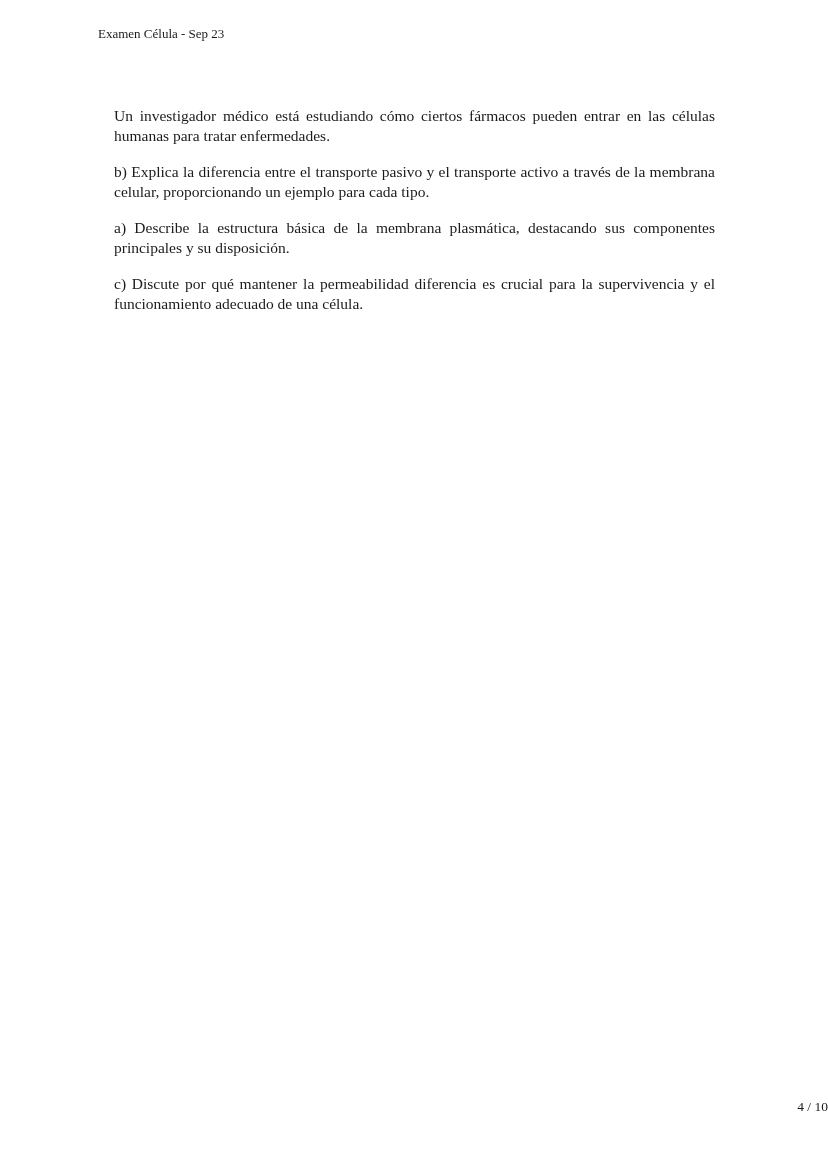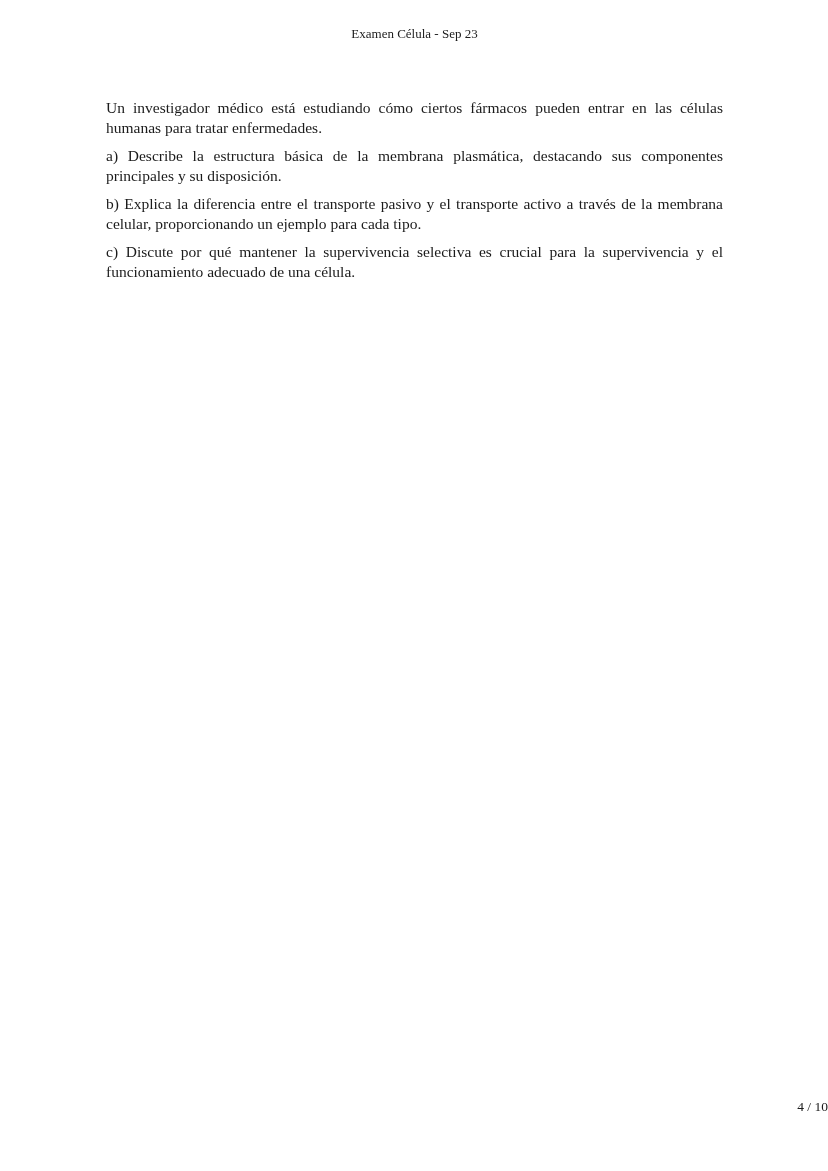--- a/index.html
+++ b/index.html
@@ -14,21 +14,21 @@
     background: #ffffff;
     font-family: "Liberation Serif", "DejaVu Serif", serif;
     color: #1b1b1b;
     overflow: hidden;
   }
   .header {
     position: absolute;
     top: 26px;
     left: 98px;
     right: 97px;
-    text-align: center;
+    text-align: left;
     font-size: 13px;
     line-height: 15px;
     color: #1b1b1b;
   }
   .content {
     position: absolute;
     top: 90px;
     left: 98px;
     width: 633px;
   }
@@ -36,21 +36,21 @@
     font-size: 18.5px;
     font-weight: bold;
     margin: 0 0 20px 0;
     line-height: 22px;
     color: #111111;
   }
   .task-body .line {
     font-size: 15.5px;
     line-height: 20px;
     text-align: justify;
-    margin: 8px;
+    margin: 16px;
   }
   .footer {
     position: absolute;
     bottom: 56px;
     left: 0;
     width: 100%;
     text-align: right;
     font-size: 13.5px;
     line-height: 16px;
     color: #1b1b1b;
@@ -62,23 +62,23 @@
 <div class="page">
 
   <div class="header">
     <span>Examen Célula - Sep 23</span>
   </div>
 
   <div class="content">
 
     <div class="task-body">
       <div class="line">Un investigador médico está estudiando cómo ciertos fármacos pueden entrar en las células humanas para tratar enfermedades.</div>
+      <div class="line">b) Explica la diferencia entre el transporte pasivo y el transporte activo a través de la membrana celular, proporcionando un ejemplo para cada tipo.</div>
       <div class="line">a) Describe la estructura básica de la membrana plasmática, destacando sus componentes principales y su disposición.</div>
-      <div class="line">b) Explica la diferencia entre el transporte pasivo y el transporte activo a través de la membrana celular, proporcionando un ejemplo para cada tipo.</div>
-      <div class="line">c) Discute por qué mantener la supervivencia selectiva es crucial para la supervivencia y el funcionamiento adecuado de una célula.</div>
+      <div class="line">c) Discute por qué mantener la permeabilidad diferencia es crucial para la supervivencia y el funcionamiento adecuado de una célula.</div>
     </div>
   </div>
 
   <div class="footer">
     <span>4 / 10</span>
   </div>
 
 </div>
 
 </body></html>

